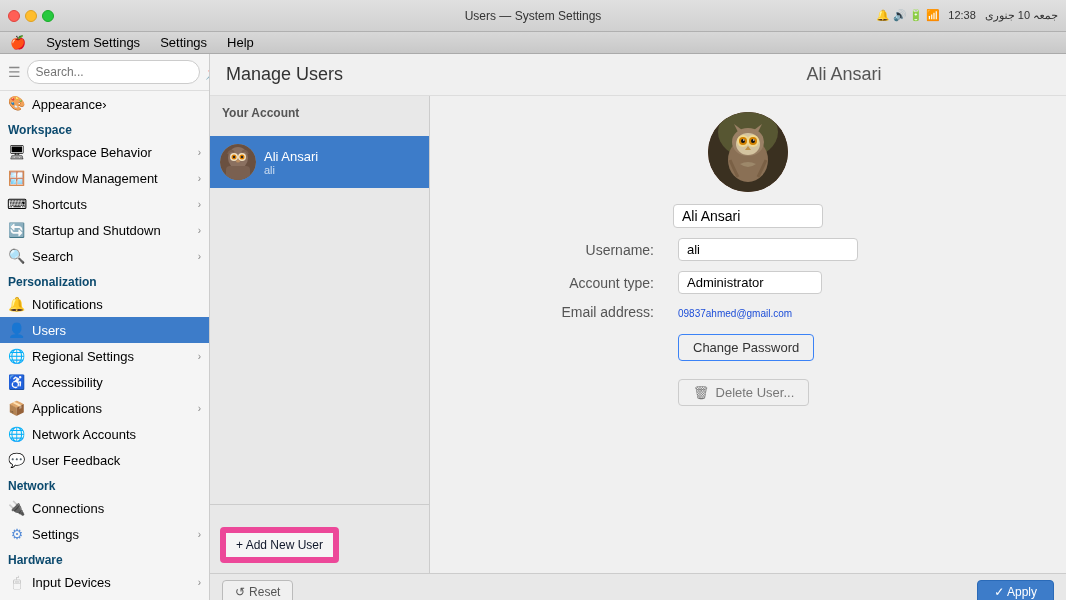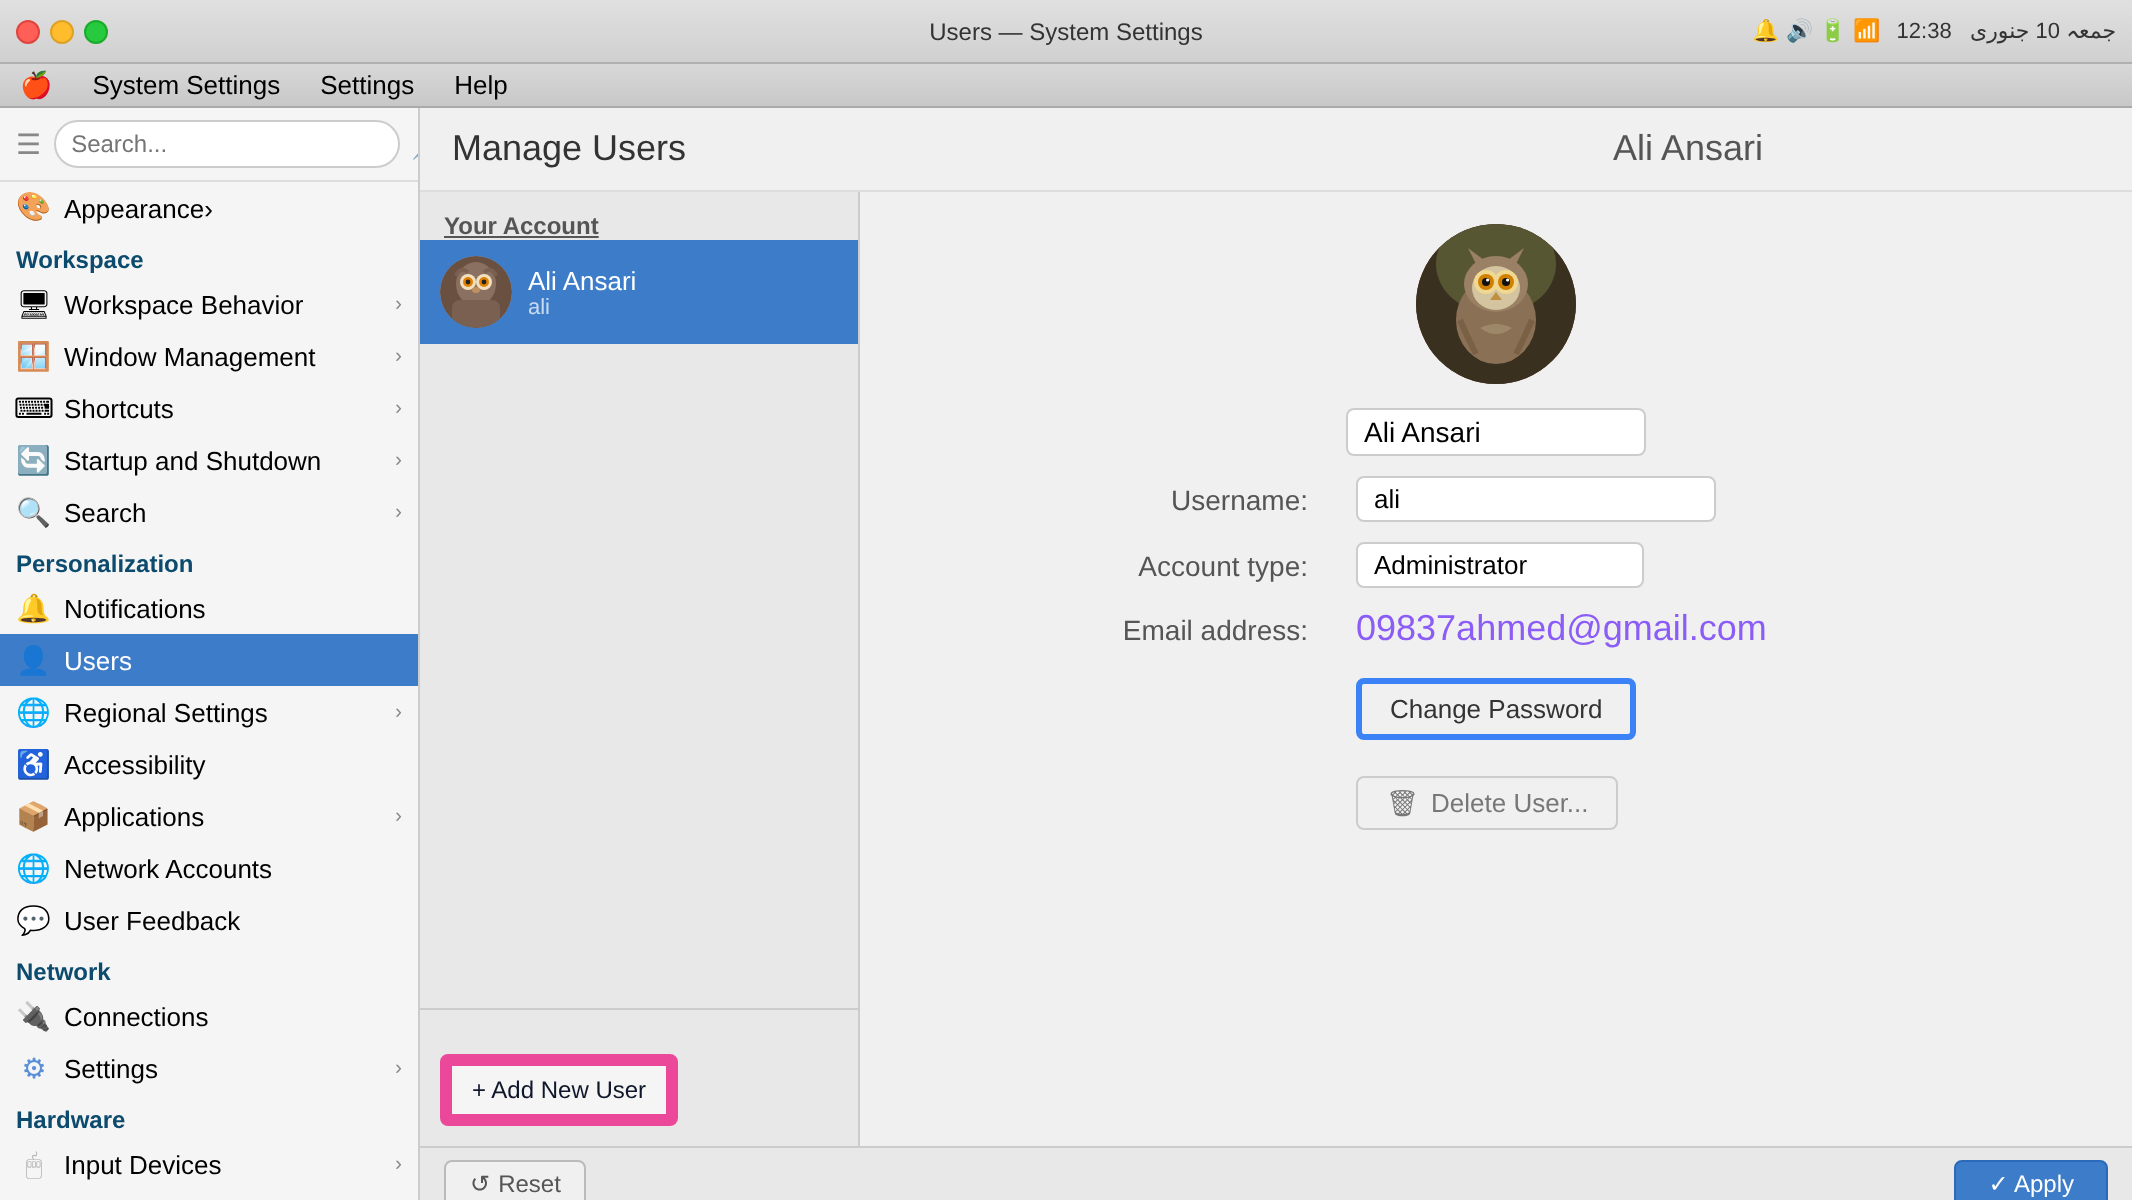--- a/index.html
+++ b/index.html
@@ -195,22 +195,21 @@
       background: #e8e8e8;
       border-right: 1px solid #ccc;
       display: flex;
       flex-direction: column;
       flex-shrink: 0;
     }
     .your-account-label {
       font-size: 12px;
       font-weight: bold;
       color: #555;
-      padding: 10px 12px 0 12px;
-      text-decoration: underline;
+      padding: 10px 12px 16px 12px;
     }
     .user-list-item {
       display: flex;
       align-items: center;
       padding: 8px 10px;
       cursor: pointer;
     }
     .user-list-item.active {
       background: #3d7cc9;
       color: white;
@@ -317,27 +316,27 @@
     .form-select {
       padding: 3px 8px;
       border: 1px solid #ccc;
       border-radius: 4px;
       font-size: 13px;
       background: white;
       width: 144px;
       appearance: none;
     }
     .form-text {
-      font-size: 18px;
-      color: #8b5cf6;
+      font-size: 10px;
+      color: #1d4ed8;
     }
     .change-password-btn {
       padding: 5px 14px;
       background: #f0f0f0;
-      border: 3px solid #3b82f6;
+      border: 1px solid #3b82f6;
       border-radius: 4px;
       cursor: pointer;
       font-size: 13px;
       color: #333;
       margin-top: 4px;
     }
     .delete-user-btn {
       padding: 5px 14px;
       background: #f0f0f0;
       border: 1px solid #ccc;

